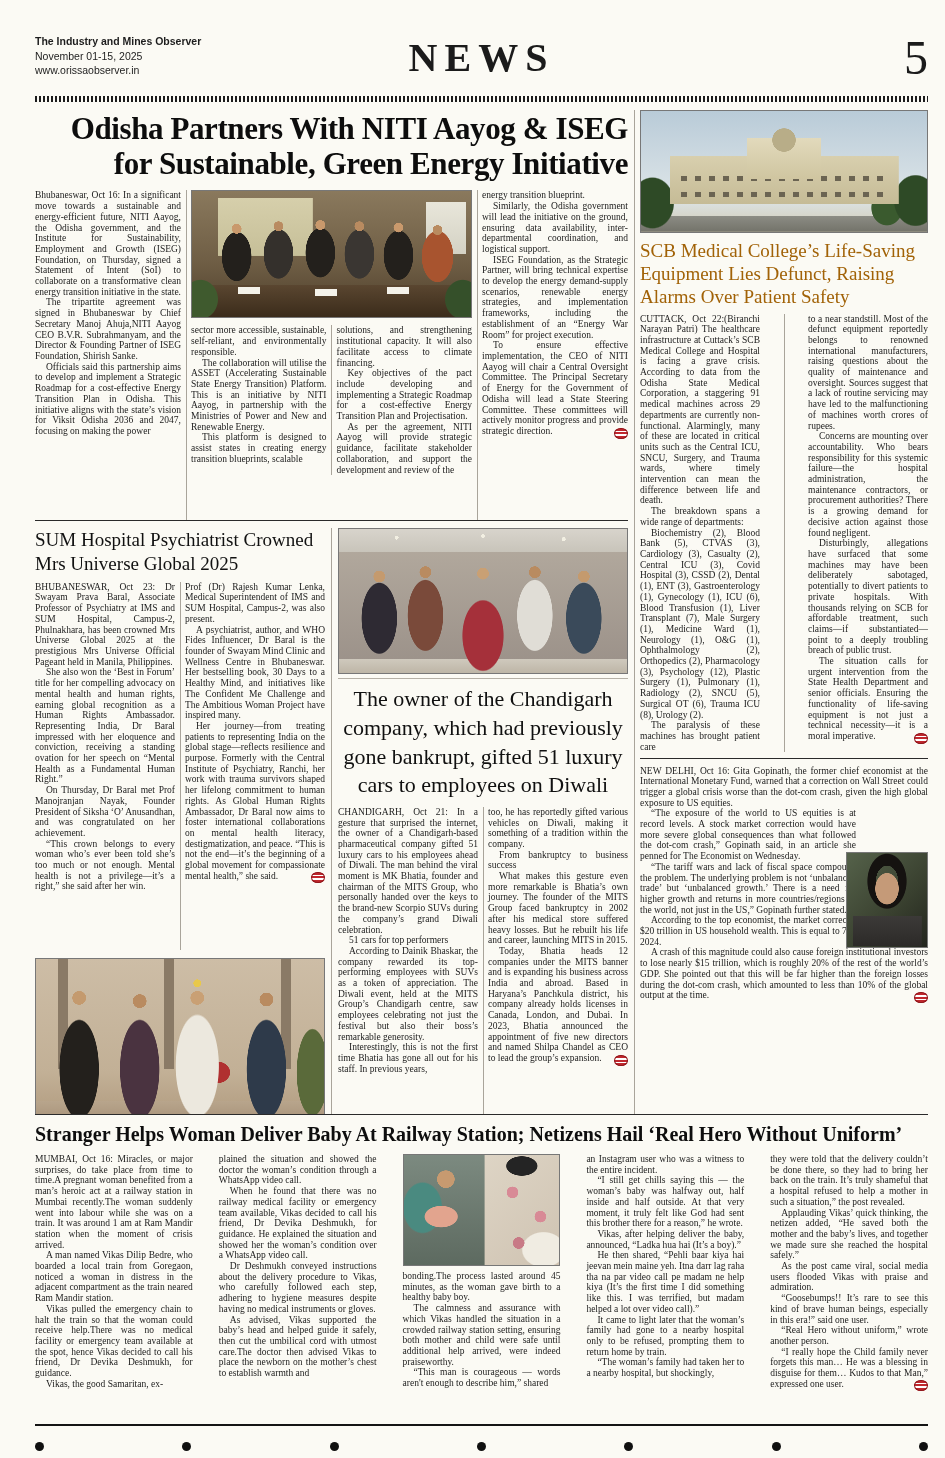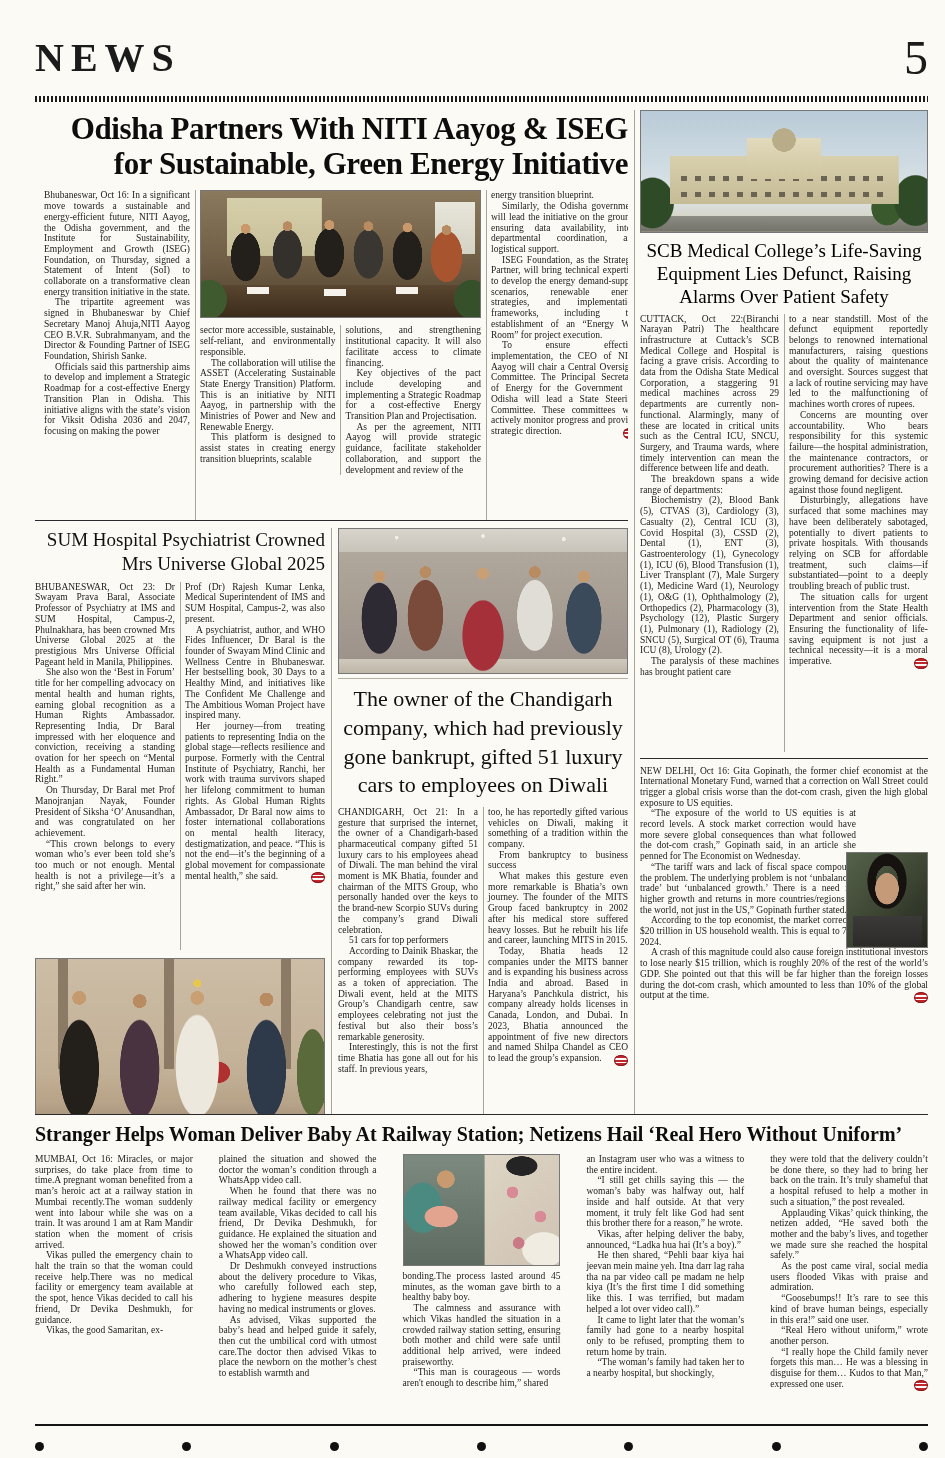--- a/index.html
+++ b/index.html
@@ -24,38 +24,38 @@
              box-shadow:0 0 0 1px #8e181d inset; position:relative; top:-12px; }
 
   .hrule { border:0; border-top:1px solid #2a2a2a; }
   .vline { width:1px; background:#a9a49a; justify-self:center; }
 
   
   .main { display:grid; grid-template-columns:593px 12px 288px; height:1004px; overflow:hidden; }
 
   
   .lead-headline { font-size:31px; font-weight:700; line-height:1.12; letter-spacing:-0.4px; color:#0d0d0d; margin:2px 0 9px;text-align:right; }
-  .lead-grid { display:grid; grid-template-columns:146px 10px 281px 10px 146px; height:330px; overflow:hidden;margin-left:9px; }
+  .lead-grid { display:grid; grid-template-columns:146px 10px 281px 10px 146px; height:330px; overflow:hidden; }
   .lead-mid-photo { width:100%; height:128px; margin-bottom:7px; }
   .lead-mid-cols { display:grid; grid-template-columns:1fr 10px 1fr; }
   .photo { border:1px solid #777; background-color:#888; }
 
   .left-lower { display:grid; grid-template-columns:290px 13px 290px; margin-top:7px; height:598px; overflow:hidden; }
-  .center-head { text-align:right; font-size:19px; line-height:1.22; font-weight:500; color:#111; }
+  .center-head { text-align:left; font-size:19px; line-height:1.22; font-weight:500; color:#111; }
   .sum-cols { display:grid; grid-template-columns:1fr 10px 1fr; margin:7px 0 8px; height:368px; overflow:hidden; }
   .sum-photo { width:100%; height:164px; }
 
   .chd-photo { width:100%; height:146px; }
   .chd-headline { font-size:22px; line-height:1.3; text-align:center; font-weight:500; border-top:1px solid #b5b0a6; margin-top:4px; padding:6px 2px 7px; color:#101010; }
   .chd-cols { display:grid; grid-template-columns:1fr 10px 1fr; height:320px; overflow:hidden; }
 
   
   .scb-photo { width:100%; height:123px; }
-  .scb-headline { text-align:center; font-size:19px; line-height:1.22; font-weight:500; margin:6px 0 5px; color:#000000;font-family:Liberation Serif, serif; }
-  .scb-cols { display:grid; grid-template-columns:1fr 10px 1fr; height:438px; overflow:hidden; }
+  .scb-headline { text-align:left; font-size:19px; line-height:1.22; font-weight:500; margin:6px 0 5px; color:#a16207;font-family:Liberation Serif, serif; }
+  .scb-cols { display:grid; grid-template-columns:1fr 10px 1fr; height:438px; overflow:hidden;gap:19px; }
   .right-rule { margin:6px 0 7px; }
   .gita-headline { font-size:20px; line-height:1.35; font-weight:500; letter-spacing:-0.2px; margin-bottom:7px; color:#101010; }
   .gita-body { position:relative; }
   .gita-portrait { position:absolute; right:0; top:86px; width:82px; height:96px; }
   .gita-paras p:nth-child(2), .gita-paras p:nth-child(3) { margin-right:72px; }
 
   
   .bottom-rule { margin-top:0; border-top:1px solid #2a2a2a; }
   .bottom-headline { font-size:20px; font-weight:700; line-height:1.2; margin:7px 0 8px; color:#0e0e0e; }
   .bottom-cols { display:grid; grid-template-columns:repeat(5,1fr); column-gap:13px; height:262px; overflow:hidden;gap:26px; }
@@ -64,20 +64,25 @@
 
   .dots { position:absolute; left:35px; right:17px; bottom:7px; display:flex; justify-content:space-between; }
   .dot { width:9px; height:9px; border-radius:50%; background:#101010; }
 </style>
 </head>
 <body>
 
 <div class="page">
 
   <header class="masthead">
+    <div class="mast-left">
+      <div class="ln1">The Industry and Mines Observer</div>
+      <div>November 01-15, 2025</div>
+      <div>www.orissaobserver.in</div>
+    </div>
     <div class="mast-news">NEWS</div>
     <div class="mast-page">5</div>
   </header>
   <div class="mast-rule"></div>
 
   <div class="main">
 
     <section>
       <h1 class="lead-headline">Odisha Partners With NITI Aayog &amp; ISEG for Sustainable, Green Energy Initiative</h1>
 
@@ -278,20 +283,21 @@
       </article>
     </aside>
   </div>
 
   <hr class="hrule bottom-rule">
   <section>
     <h2 class="bottom-headline">Stranger Helps Woman Deliver Baby At Railway Station; Netizens Hail ‘Real Hero Without Uniform’</h2>
     <div class="bottom-cols">
       <div class="paras">
           <p>MUMBAI, Oct 16: Miracles, or major surprises, do take place from time to time.A pregnant woman benefited from a man’s heroic act at a railway station in Mumbai recently.The woman suddenly went into labour while she was on a train. It was around 1 am at Ram Mandir station when the moment of crisis arrived.</p>
+          <p>A man named Vikas Dilip Bedre, who boarded a local train from Goregaon, noticed a woman in distress in the adjacent compartment as the train neared Ram Mandir station.</p>
           <p>Vikas pulled the emergency chain to halt the train so that the woman could receive help.There was no medical facility or emergency team available at the spot, hence Vikas decided to call his friend, Dr Devika Deshmukh, for guidance.</p>
           <p>Vikas, the good Samaritan, ex-</p>
         </div>
       <div class="paras">
           <p>plained the situation and showed the doctor the woman’s condition through a WhatsApp video call.</p>
           <p>When he found that there was no railway medical facility or emergency team available, Vikas decided to call his friend, Dr Devika Deshmukh, for guidance. He explained the situation and showed her the woman’s condition over a WhatsApp video call.</p>
           <p>Dr Deshmukh conveyed instructions about the delivery procedure to Vikas, who carefully followed each step, adhering to hygiene measures despite having no medical instruments or gloves.</p>
           <p>As advised, Vikas supported the baby’s head and helped guide it safely, then cut the umbilical cord with utmost care.The doctor then advised Vikas to place the newborn on the mother’s chest to establish warmth and</p>
         </div>
       <div>

